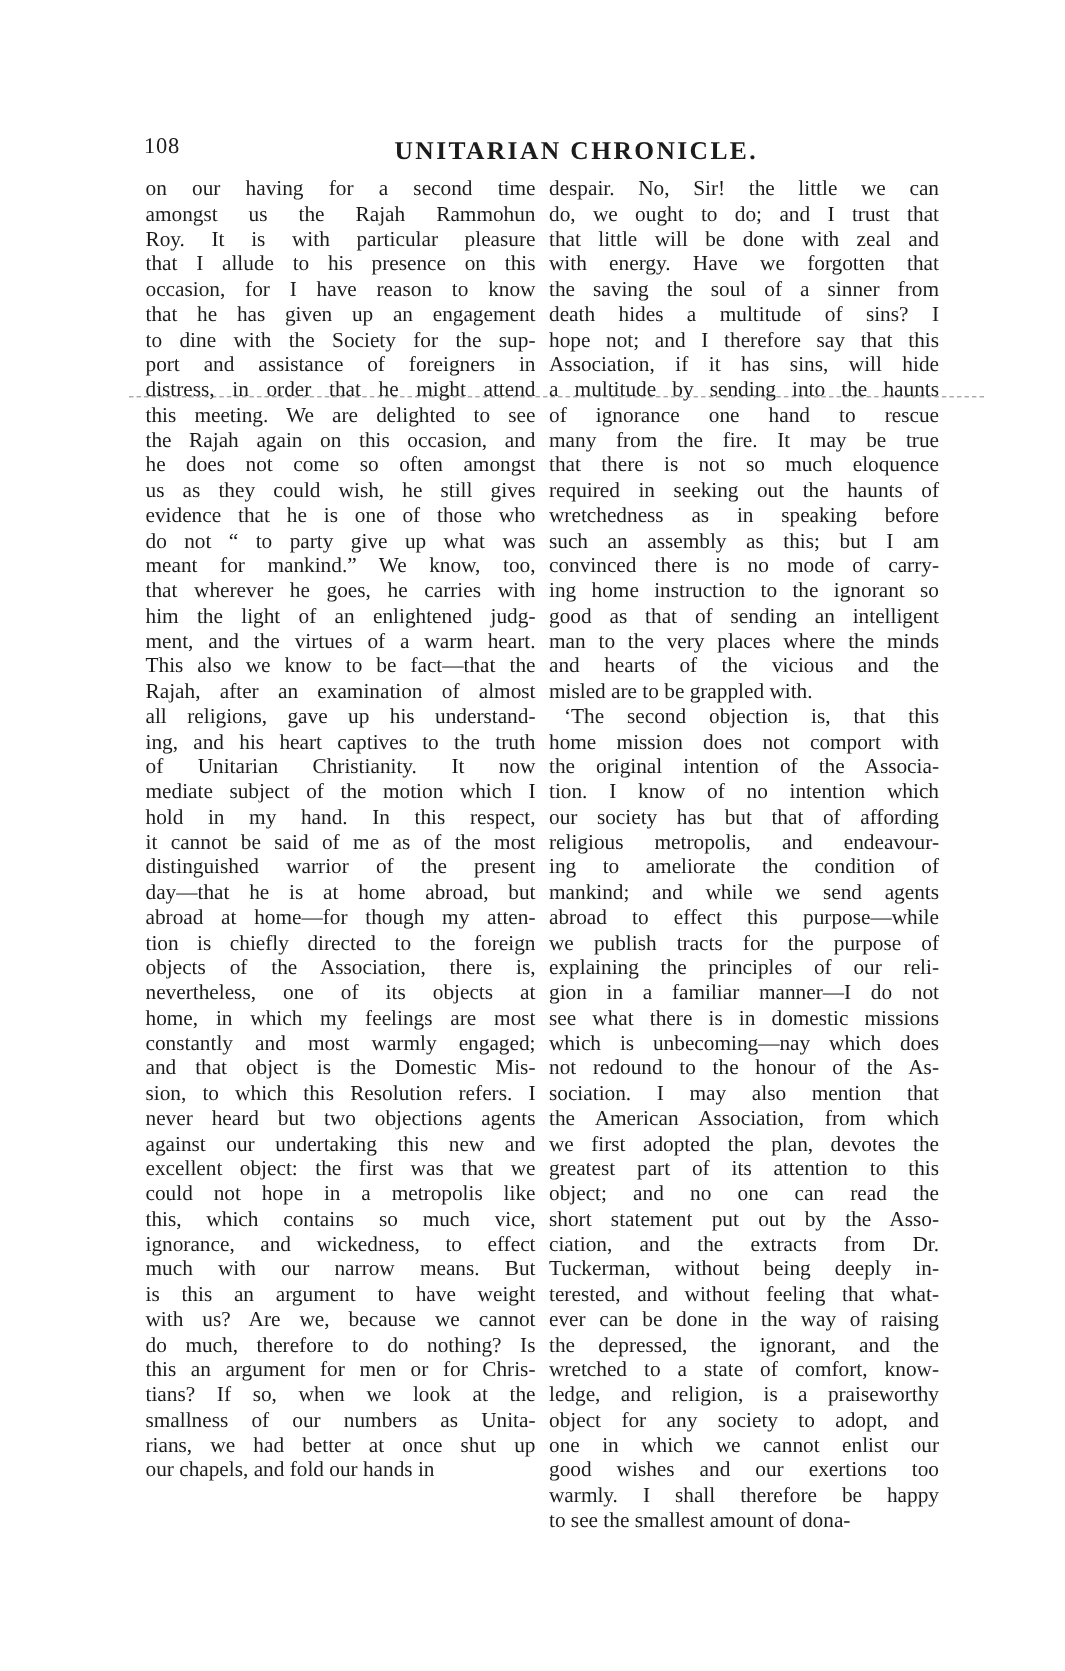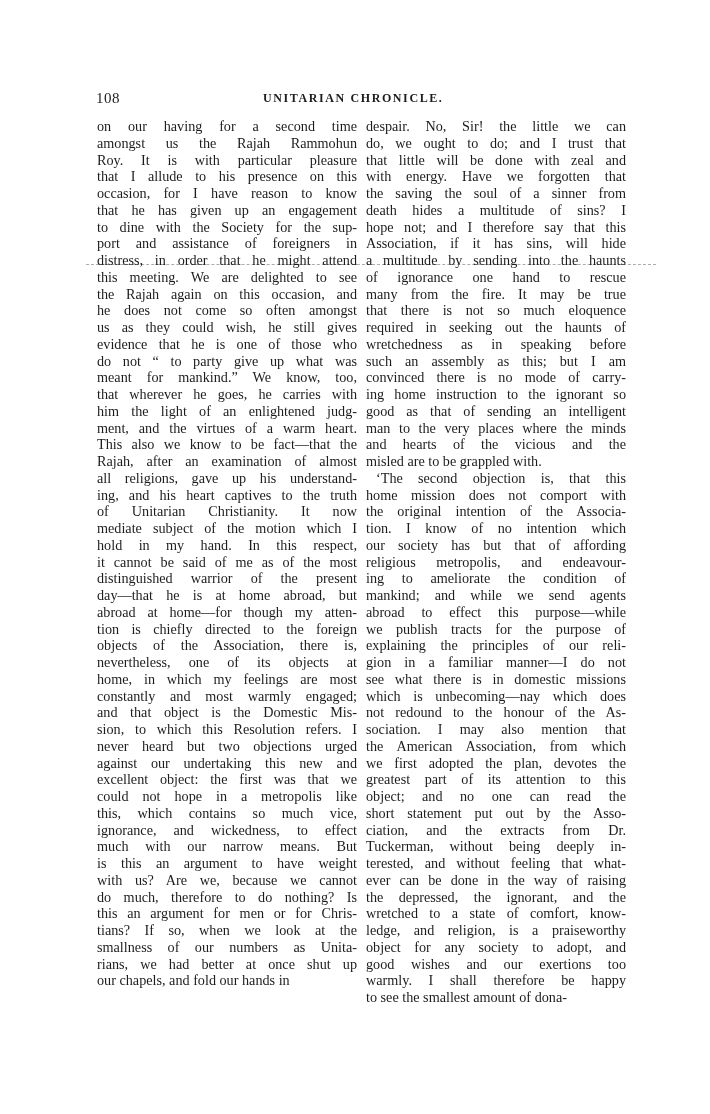--- a/index.html
+++ b/index.html
@@ -1,21 +1,21 @@
 <!DOCTYPE html>
 <html><head>
   <meta charset="utf-8">
   <style>
     html, body { margin: 0; padding: 0; background: #ffffff; }
     body { width: 710px; height: 1114px; position: relative; overflow: hidden;
            font-family: "Liberation Serif", "DejaVu Serif", serif; color: #1c1c1c; }
     .page { position: absolute; left: 0; top: 0; width: 710px; height: 872px; }
     .header { position: absolute; top: 90px; left: 96px; width: 540px; height: 20px; }
     .page-number { position: absolute; left: 0; top: 0; font-size: 15px; letter-spacing: 0.5px; }
-    .running-title { position: absolute; left: 167px; top: 1px; font-size: 12px; font-weight: bold; letter-spacing: 1.6px; }
+    .running-title { position: absolute; left: 167px; top: 1px; font-size: 17px; font-weight: bold; letter-spacing: 1.6px; }
     .column { position: absolute; top: 118px; width: 260px; font-size: 14.2px; line-height: 16.75px; }
     .col-left { left: 97px; }
     .col-right { left: 366px; }
     .line { display: block; white-space: nowrap; text-align: justify; text-align-last: justify; height: 16.75px; }
     .line.last { text-align-last: left; }
     .line.indent { padding-left: 10px; }
     .rule { position: absolute; top: 264px; left: 86px; width: 570px; height: 0; border-top: 1px dashed #8a8a8a; opacity: 0.7; }
   </style>
 </head>
 <body>
@@ -60,21 +60,21 @@
       <span class="line">distinguished warrior of the present</span>
       <span class="line">day—that he is at home abroad, but</span>
       <span class="line">abroad at home—for though my atten-</span>
       <span class="line">tion is chiefly directed to the foreign</span>
       <span class="line">objects of the Association, there is,</span>
       <span class="line">nevertheless, one of its objects at</span>
       <span class="line">home, in which my feelings are most</span>
       <span class="line">constantly and most warmly engaged;</span>
       <span class="line">and that object is the Domestic Mis-</span>
       <span class="line">sion, to which this Resolution refers. I</span>
-      <span class="line">never heard but two objections urged</span>
+      <span class="line">never heard but two objections agents</span>
       <span class="line">against our undertaking this new and</span>
       <span class="line">excellent object: the first was that we</span>
       <span class="line">could not hope in a metropolis like</span>
       <span class="line">this, which contains so much vice,</span>
       <span class="line">ignorance, and wickedness, to effect</span>
       <span class="line">much with our narrow means. But</span>
       <span class="line">is this an argument to have weight</span>
       <span class="line">with us? Are we, because we cannot</span>
       <span class="line">do much, therefore to do nothing? Is</span>
       <span class="line">this an argument for men or for Chris-</span>
@@ -127,18 +127,19 @@
       <span class="line">object; and no one can read the</span>
       <span class="line">short statement put out by the Asso-</span>
       <span class="line">ciation, and the extracts from Dr.</span>
       <span class="line">Tuckerman, without being deeply in-</span>
       <span class="line">terested, and without feeling that what-</span>
       <span class="line">ever can be done in the way of raising</span>
       <span class="line">the depressed, the ignorant, and the</span>
       <span class="line">wretched to a state of comfort, know-</span>
       <span class="line">ledge, and religion, is a praiseworthy</span>
       <span class="line">object for any society to adopt, and</span>
+      <span class="line">one in which we cannot enlist our</span>
       <span class="line">good wishes and our exertions too</span>
       <span class="line">warmly. I shall therefore be happy</span>
       <span class="line last">to see the smallest amount of dona-</span>
     </div>
 
 </div>
 
 </body></html>

